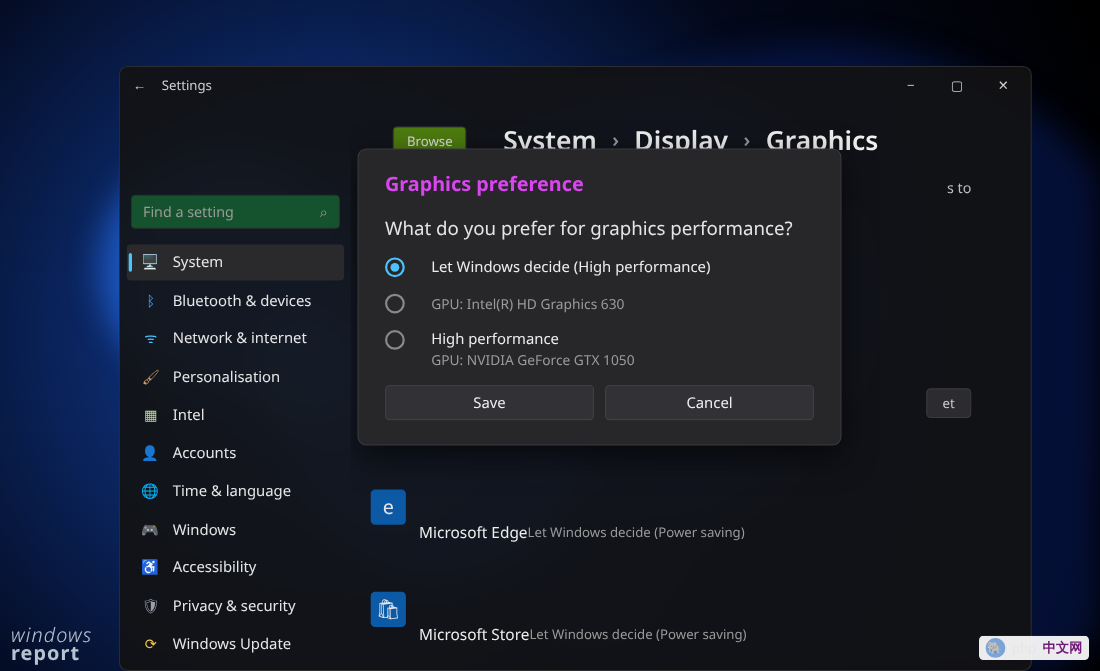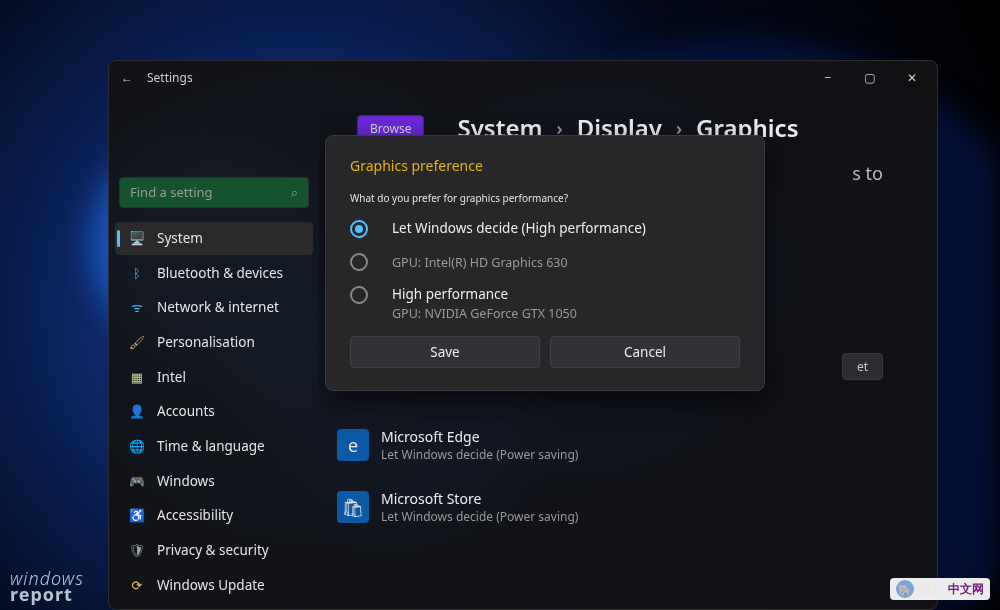--- a/index.html
+++ b/index.html
@@ -50,38 +50,38 @@
   }
   .nav-item.active { background:#2a2a2d; }
   .nav-item.active::before {
     content:""; position:absolute; left:2px; top:8px; bottom:8px; width:3px;
     background:#4cc2ff; border-radius:2px;
   }
   .nav-icon { width:16px; height:16px; display:flex; align-items:center; justify-content:center; font-size:13px; }
   .main { flex:1; padding: 18px 24px 0 24px; position:relative; overflow:hidden; }
   .crumbs { display:flex; align-items:center; gap:14px; font-size:24px; font-weight:600; color:#f0f0f0; justify-content:center; margin-bottom:18px; }
   .crumbs .sep { color:#9a9a9a; font-size:18px; display:flex; align-items:center; }
-  .bg-text { position:absolute; right:54px; top:68px; font-size:18px; color:#bdbdbd; }
-  .bg-browse { position:absolute; left:38px; top:22px; background:#6d28d9; border:1px solid #393940; border-radius:4px; padding:4px 12px; font-size:12px; color:#ddd; }
+  .bg-text { position:absolute; right:54px; top:68px; font-size:13px; color:#bdbdbd; }
+  .bg-browse { position:absolute; left:38px; top:22px; background:#4d7c0f; border:1px solid #393940; border-radius:4px; padding:4px 12px; font-size:12px; color:#ddd; }
   .app-list { position:absolute; left:12px; top:326px; right:20px; display:flex; flex-direction:column; gap:10px; }
   .app-row { display:flex; align-items:center; gap:12px; padding:8px 6px; }
   .app-ico { width:32px; height:32px; border-radius:4px; display:flex; align-items:center; justify-content:center; font-size:18px; }
   .app-ico.edge { background:#0c5aa6; }
   .app-ico.store { background:#0c5aa6; }
-  .app-meta { display:flex; flex-direction:column; }
+  .app-meta { display:flex; flex-direction:row;margin-top:48px; }
   .app-name { font-size:14px; color:#eee; }
   .app-sub { font-size:12px; color:#9a9a9a; }
   .bg-reset { position:absolute; right:54px; top:260px; background:#2c2c30; border:1px solid #393940; border-radius:4px; padding:4px 14px; font-size:12px; color:#ccc; }
   .dialog {
     position:absolute; left:6px; top:42px; width:440px; padding:20px 24px 22px 24px;
     background:#272729; border:1px solid #3a3a3e; border-radius:8px;
     box-shadow:0 10px 30px rgba(0,0,0,0.6);
   }
-  .dlg-title { font-size:14px; font-weight:400; color:#eab308; margin-bottom:16px; }
-  .dlg-q { font-size:10px; color:#e4e4e4; margin-bottom:14px; }
+  .dlg-title { font-size:18px; font-weight:700; color:#d946ef; margin-bottom:16px; }
+  .dlg-q { font-size:17px; color:#e4e4e4; margin-bottom:14px; }
   .opt { display:flex; align-items:flex-start; gap:24px; margin-bottom:14px; cursor:pointer; }
   .radio { width:18px; height:18px; border:2px solid #888; border-radius:50%; flex:0 0 18px; margin-top:1px; position:relative; }
   .opt.selected .radio { border-color:#4cc2ff; }
   .opt.selected .radio::after { content:""; position:absolute; inset:3px; background:#4cc2ff; border-radius:50%; }
   .opt-txt { display:flex; flex-direction:column; }
   .opt-label { font-size:13.5px; color:#eee; }
   .opt-sub { font-size:12.5px; color:#9a9a9a; margin-top:2px; }
   .dlg-actions { display:flex; gap:10px; margin-top:12px; }
   .dlg-btn {
     flex:1; height:32px; background:#323236; border:1px solid #3f3f44; border-radius:4px;

